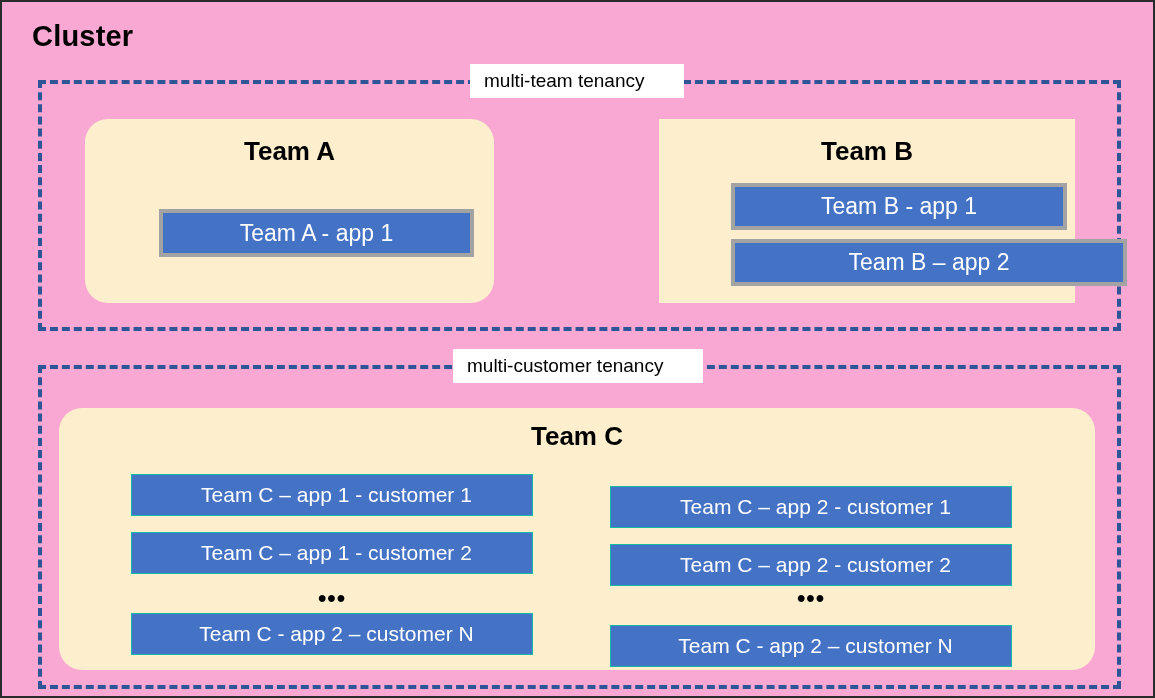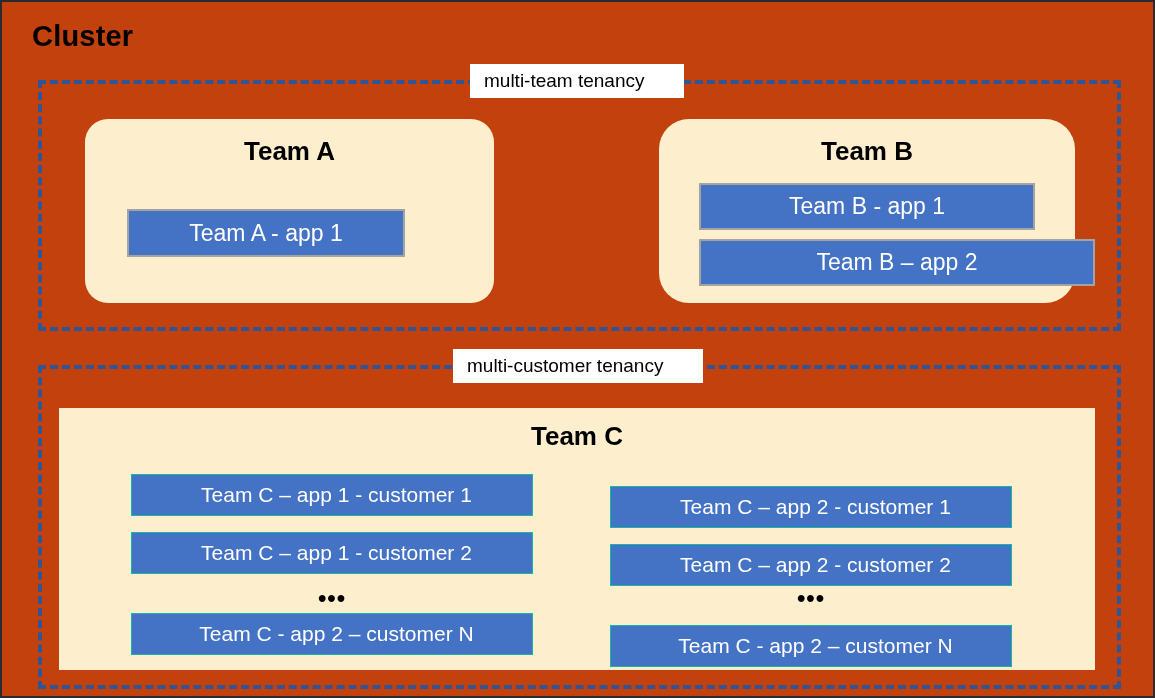--- a/index.html
+++ b/index.html
@@ -9,21 +9,21 @@
   }
   body {
     font-family: "Liberation Sans", sans-serif;
   }
 
   #canvas {
     position: relative;
     width: 1155px;
     height: 698px;
     box-sizing: border-box;
-    background: #c2410c;
+    background: #f9a8d4;
     border: 2px solid #2b2b2b;
     overflow: hidden;
   }
 
   
   .cluster-title {
     position: absolute;
     left: 30px;
     top: 18px;
     font-size: 29px;
@@ -76,22 +76,22 @@
     width: 250px;
   }
 
   
   .team-box {
     position: absolute;
     box-sizing: border-box;
     background: #fdeecd;
   }
   #team-a-box { left: 83px;  top: 117px; width: 409px; height: 184px; border-radius: 23px; }
-  #team-b-box { left: 657px; top: 117px; width: 416px; height: 184px; border-radius: 30px; }
-  #team-c-box { left: 57px;  top: 406px; width: 1036px; height: 262px; }
+  #team-b-box { left: 657px; top: 117px; width: 416px; height: 184px; }
+  #team-c-box { left: 57px;  top: 406px; width: 1036px; height: 262px; border-radius: 23px; }
 
   .team-title {
     position: absolute;
     left: 0;
     right: 0;
     text-align: center;
     font-size: 26px;
     font-weight: bold;
     color: #000000;
     white-space: nowrap;
@@ -107,30 +107,31 @@
     background: #4472c4;
     color: #ffffff;
     display: flex;
     align-items: center;
     justify-content: center;
     text-align: center;
     white-space: nowrap;
     overflow: hidden;
   }
   .app-chip.bordered {
-    border: 2px solid #a3a3a3;
+    border: 4px solid #a3a3a3;
+    margin-left: 32px;
   }
   .app-chip.thin {
     border: 1px solid #14b8a6;
     padding-left: 9px;
   }
 
   
   #team-a-app-1 {
-    left: 42px;  top: 90px;  width: 278px; height: 48px;
+    left: 42px;  top: 90px;  width: 315px; height: 48px;
     font-size: 23px;
   }
 
   
   #team-b-app-1 { left: 40px; top: 64px;  width: 336px; height: 47px; font-size: 23px; }
   #team-b-app-2 { left: 40px; top: 120px; width: 396px; height: 47px; font-size: 23px; }
 
   
   .team-c-chip {
     height: 42px;

